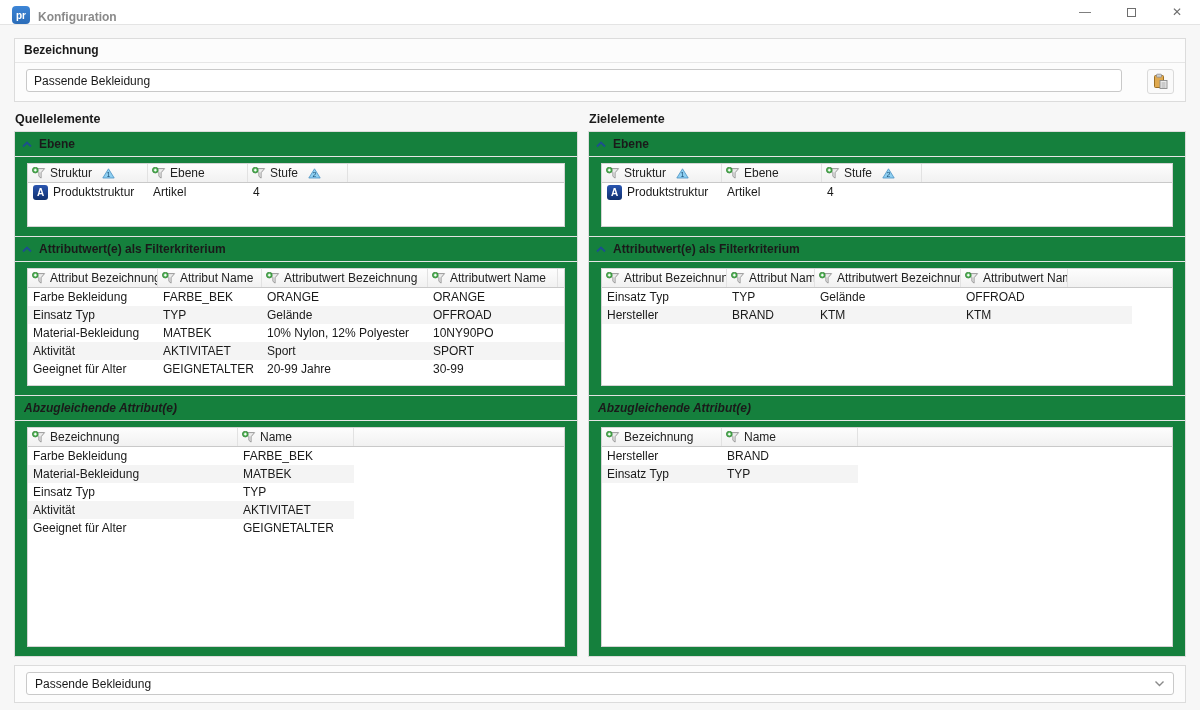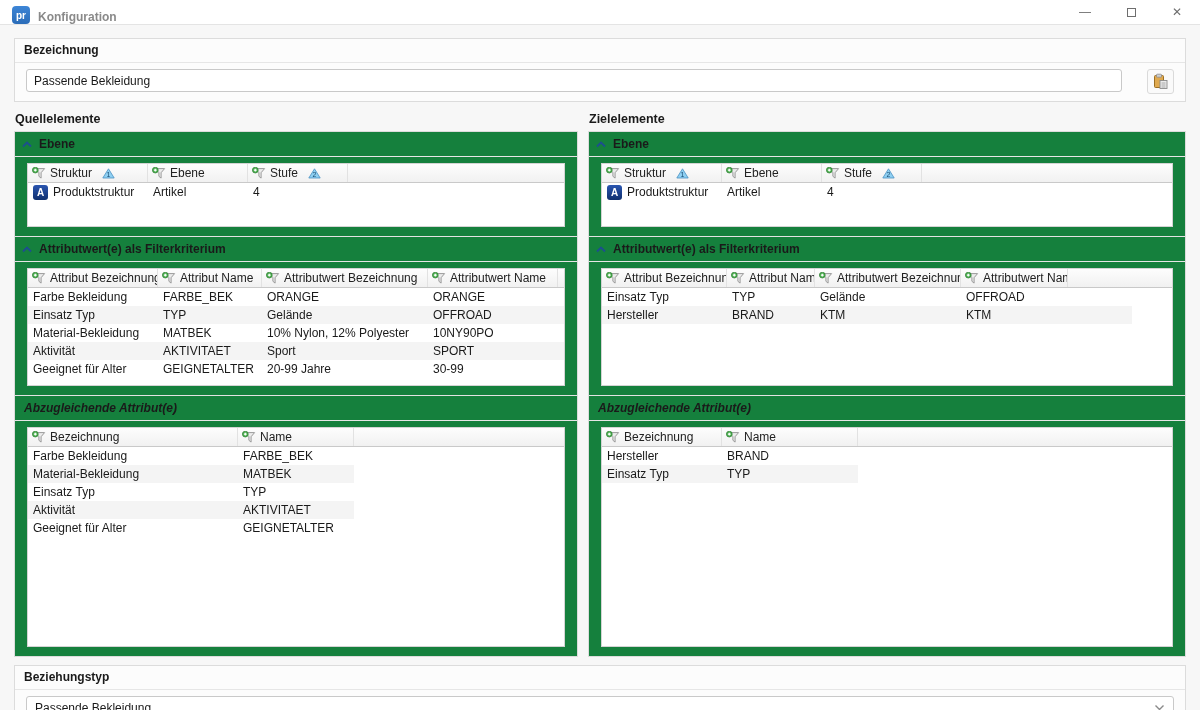--- a/index.html
+++ b/index.html
@@ -549,21 +549,20 @@
                 </div>
               </div>
           </div>
         </div>
 
       </div>
     </div>
   </div>
 
   <div class="groupbox bottom-box">
-    <div class="gb-header">Beziehungstyp</div>
     <div class="gb-body">
       <div class="select">
         <span>Passende Bekleidung</span>
         <span class="chev-down">
           <svg width="11" height="7" viewBox="0 0 11 7">
               <polyline points="1.5,1.5 5.5,5.5 9.5,1.5" fill="none" stroke="#8a8a8a" stroke-width="1.4"></polyline>
             </svg>
         </span>
       </div>
     </div>

